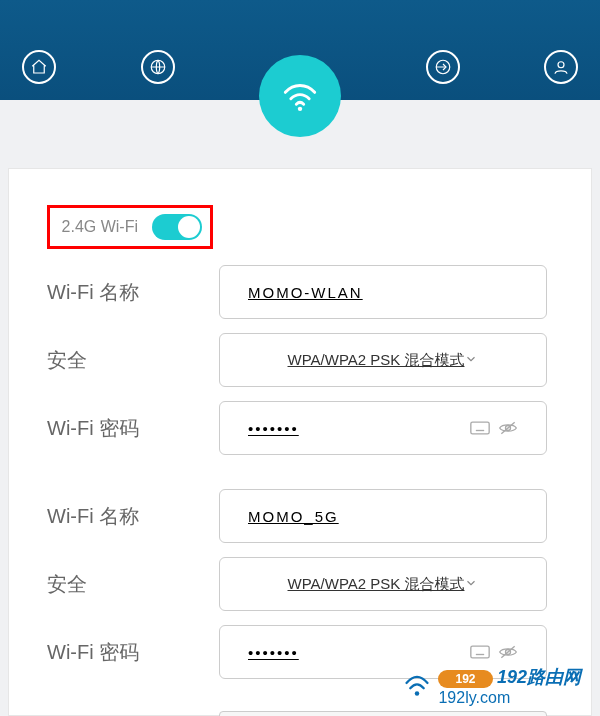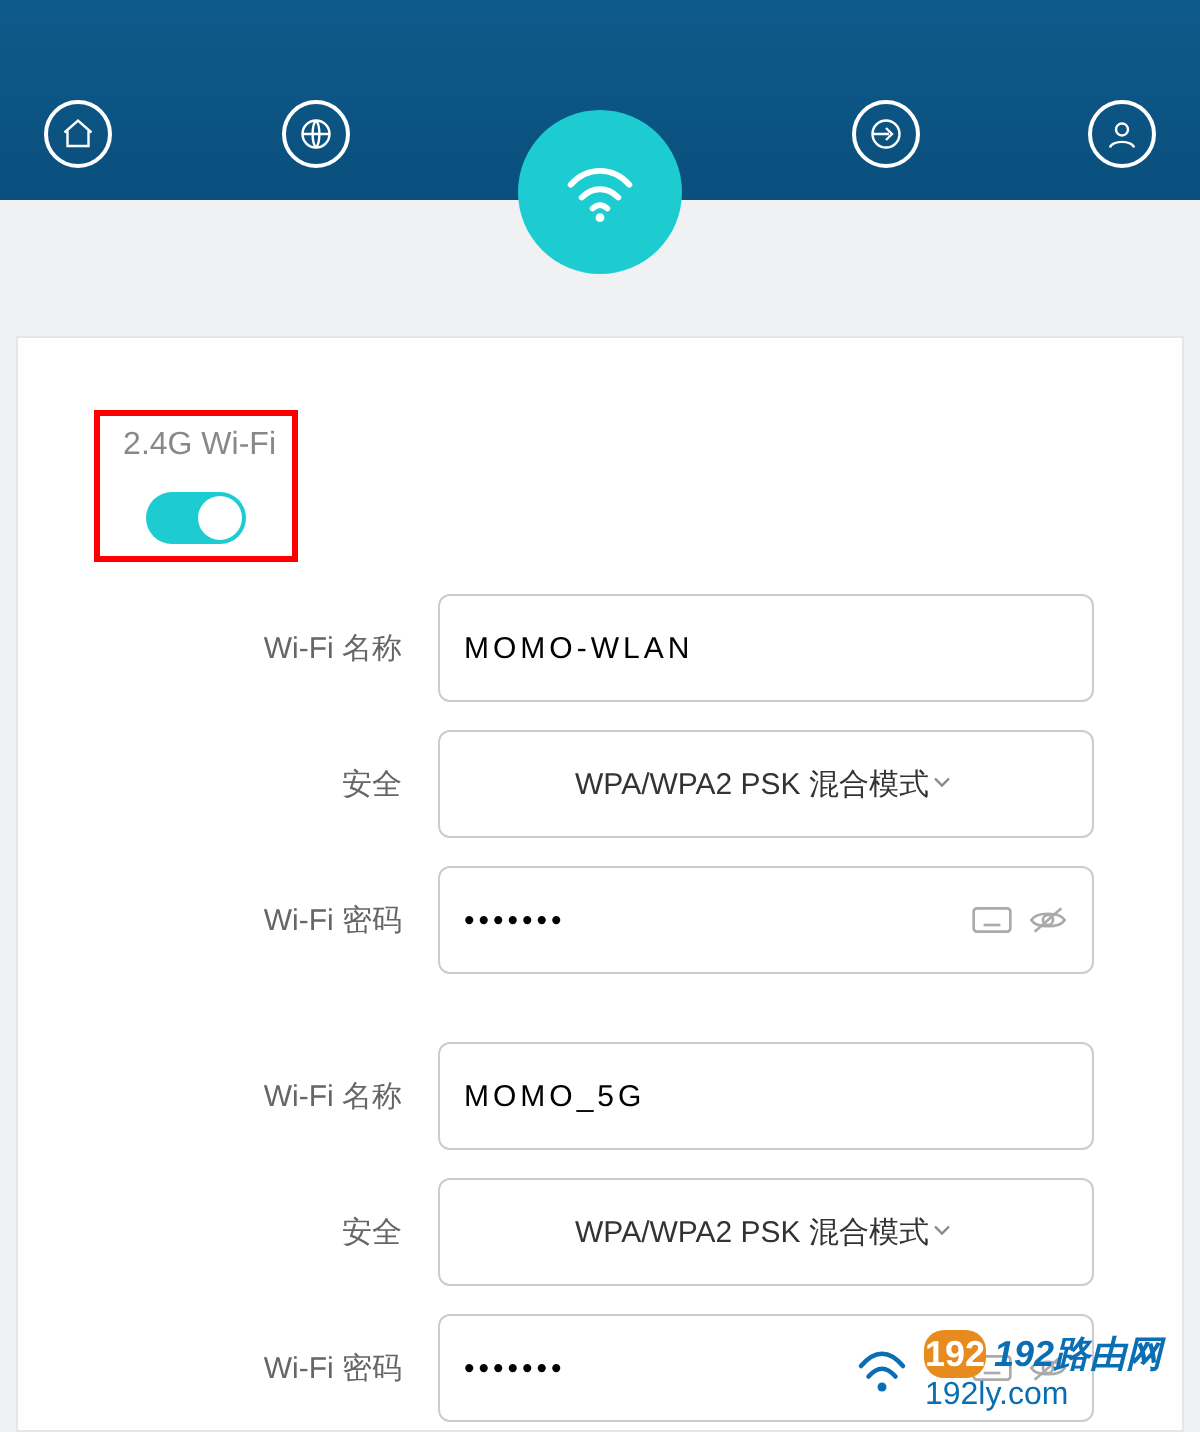--- a/index.html
+++ b/index.html
@@ -74,21 +74,20 @@
   }
   .group { padding: 0 38px; }
   .toggle-row {
     display: flex;
     align-items: center;
     gap: 14px;
     margin-bottom: 16px;
     padding: 6px 8px;
     border: 3px solid transparent;
     width: fit-content;
-    flex-direction: column;
   }
   .toggle-row.boxed { border-color: #f00; }
   .toggle-label {
     font-size: 16px;
     color: #888;
     min-width: 80px;
     text-align: right;
   }
   .toggle {
     width: 50px;
@@ -106,34 +105,34 @@
     border-radius: 50%;
   }
   .form-row {
     display: flex;
     align-items: center;
     gap: 18px;
     margin-bottom: 14px;
   }
   .form-label {
     width: 154px;
-    text-align: right;
     color: #666;
-    font-size: 15px;
+    font-size: 20px;
   }
   .text-input, .select-box, .pwd-box {
     width: 328px;
     height: 54px;
     border: 1px solid #ccc;
     border-radius: 6px;
-    padding: 0 12px;
+    padding: 0 28px;
     font-size: 15px;
     display: flex;
     align-items: center;
     background: #fff;
+    text-decoration: underline;
   }
   .text-input input, .pwd-box input {
     border: none; outline: none; flex: 1;
     font-size: 15px;
     letter-spacing: 2px;
     background: transparent;
   }
   .select-box { justify-content: center; cursor: pointer; color: #333; }
   .select-box .chev { color: #888; font-size: 14px; }
   .pwd-box { gap: 8px; }
@@ -160,22 +159,22 @@
     align-items: center;
     gap: 6px;
     color: #0a6eb4;
     font-weight: bold;
     font-style: italic;
   }
   .watermark .bubble {
     background: #e78b1f;
     color: #fff;
     border-radius: 10px;
-    padding: 2px 0;
-    font-size: 18px;
+    padding: 2px 17px;
+    font-size: 12px;
     font-style: normal;
   }
   .watermark .main { font-size: 18px; }
   .watermark .sub { font-size: 16px; display: block; font-weight: normal; color: #0a6eb4; font-style: normal; }
   .watermark svg { width: 30px; height: 28px; }
 </style>
 </head>
 <body>
 
 <div class="header">

